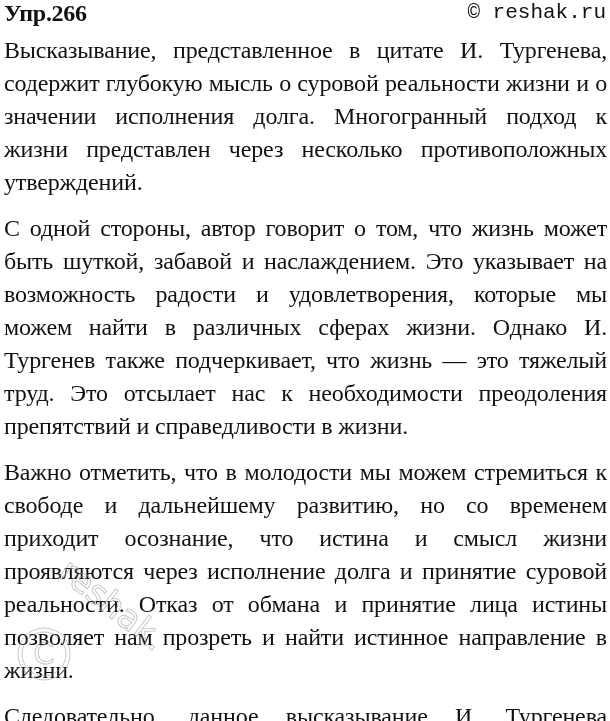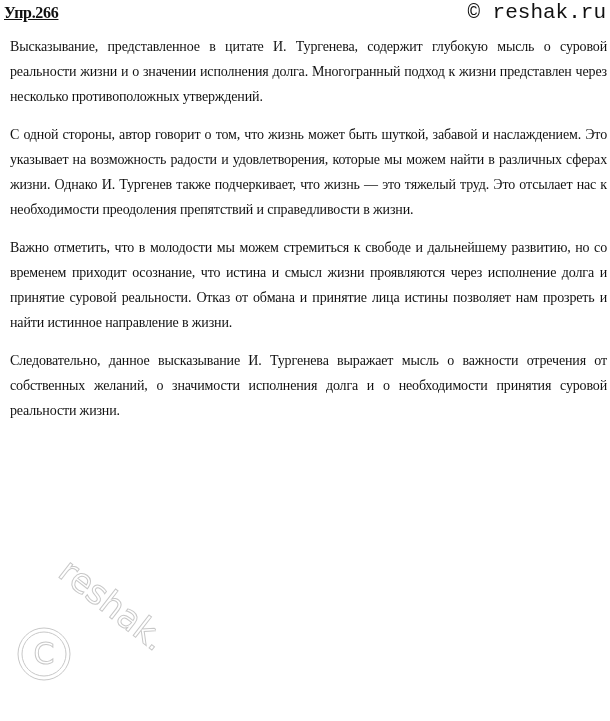--- a/index.html
+++ b/index.html
@@ -20,40 +20,39 @@
       top: 0;
       left: 4px;
       right: 4px;
       height: 26px;
       display: flex;
       justify-content: space-between;
       align-items: flex-start;
     }
     .ex-title {
       font-weight: bold;
-      font-size: 16px;
+      font-size: 24px;
       line-height: 26px;
       letter-spacing: -0.3px;
-      text-decoration: underline;
     }
     .copyright {
       font-size: 21px;
       line-height: 26px;
       font-family: Liberation Mono, monospace;
     }
     .content {
       position: absolute;
       top: 34px;
       left: 4px;
       width: 603px;
     }
     .para {
-      margin: 0 0 13px 6px;
-      font-size: 14px;
-      line-height: 25px;
+      margin: 0 0 13px 0;
+      font-size: 24px;
+      line-height: 33px;
       text-align: justify;
       text-align-last: left;
       letter-spacing: -0.15px;
     }
     .watermark {
       position: absolute;
       left: 6px;
       top: 556px;
       width: 150px;
       height: 140px;

